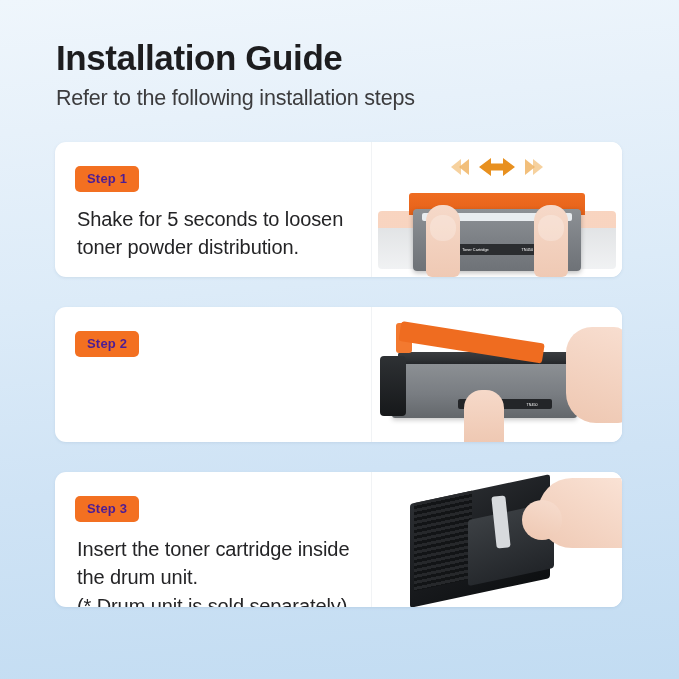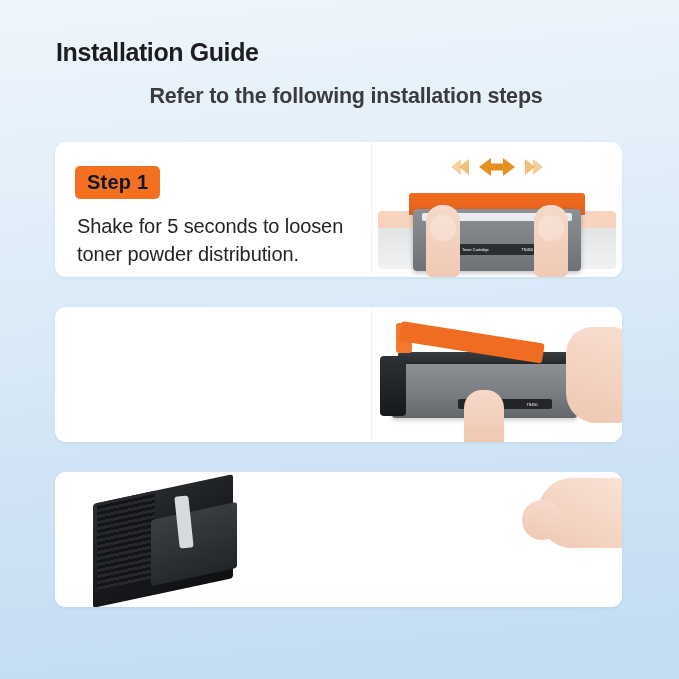--- a/index.html
+++ b/index.html
@@ -16,35 +16,34 @@
   }
 
   
   #header {
     position: absolute;
     left: 56px;
     top: 38px;
     width: 580px;
   }
   #page-title {
-    font-size: 25px;
+    font-size: 35px;
     font-weight: bold;
     color: #1d1d1f;
     letter-spacing: -0.4px;
     line-height: 1.12;
     margin: 0;
   }
   #page-subtitle {
     font-size: 21.5px;
-    font-weight: bold;
+    font-weight: normal;
     color: #3c3c3e;
     letter-spacing: -0.2px;
     line-height: 1.2;
-    margin: 18px 0 0 0;
-    text-align: center;
+    margin: 9px 0 0 0;
   }
 
   
   #steps {
     position: absolute;
     left: 55px;
     top: 142px;
     width: 567px;
   }
   .step-card {
@@ -62,22 +61,22 @@
   .text-panel {
     width: 317px;
     flex: 0 0 317px;
     box-sizing: border-box;
     padding: 24px 0 0 20px;
     border-right: 1px solid #f1f3f5;
   }
   .badge {
     display: inline-block;
     background: #f37021;
-    color: #0f172a;
-    font-size: 20px;
+    color: #4c1d95;
+    font-size: 13px;
     font-weight: bold;
     line-height: 1;
     padding: 6px 12px 7px 12px;
     border-radius: 5px;
     letter-spacing: 0.2px;
   }
   .step-desc {
     margin: 13px 0 0 2px;
     font-size: 20px;
     color: #242426;
@@ -378,39 +377,46 @@
           <span>TN450</span>
         </div>
         <div class="hand h1"></div>
         <div class="hand h2"></div>
       </div>
     </div>
   </div>
 
   <div class="step-card">
     <div class="text-panel">
+      <div class="badge">Step 2</div>
     </div>
     <div class="image-panel">
       <div style="position:absolute;inset:0;">
         <div class="p2-cap-tab"></div>
         <div class="p2-cap"></div>
         <div class="p2-roller"></div>
         <div class="p2-body"></div>
         <div class="p2-endcap"></div>
         <div class="p2-label">
           <span>Toner Cartridge</span>
           <span>TN450</span>
         </div>
         <div class="p2-hand-low"></div>
         <div class="p2-hand-right"></div>
       </div>
     </div>
   </div>
 
   <div class="step-card">
+    <div class="text-panel">
+      <div class="badge">Step 3</div>
+      <p class="step-desc">Insert the toner cartridge inside
+the drum unit.
+(* Drum unit is sold separately)</p>
+    </div>
     <div class="image-panel">
       <div style="position:absolute;inset:0;">
         <div class="p3-drum"></div>
         <div class="p3-drum-face"></div>
         <div class="p3-cart"></div>
         <div class="p3-handle"></div>
         <div class="p3-hand"></div>
       </div>
     </div>
   </div>

